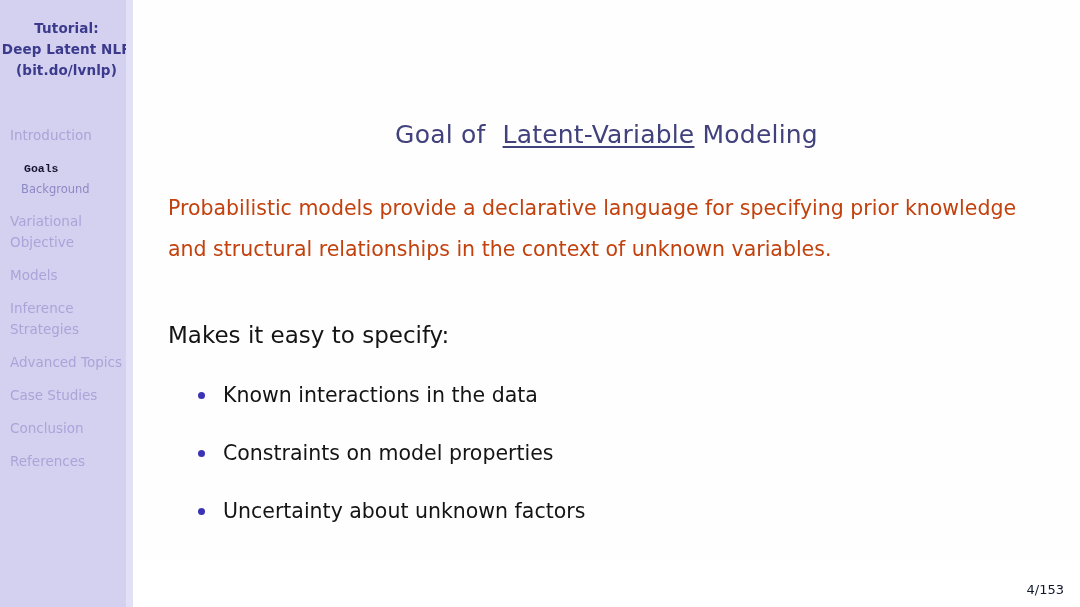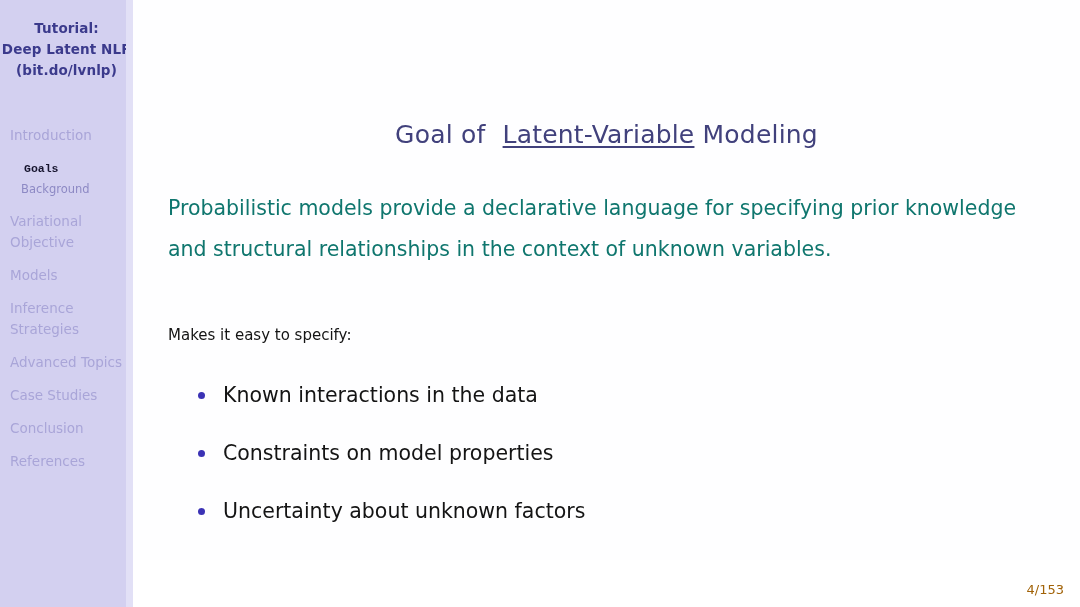--- a/index.html
+++ b/index.html
@@ -105,29 +105,29 @@
     margin-left: 9px;
   }
 
   .body-block {
     position: absolute;
     top: 188px;
     left: 35px;
     width: 890px;
   }
   .para {
-    color: #0f766e;
+    color: #c2410c;
     font-size: 20.5px;
     line-height: 41px;
     font-family: "DejaVu Sans", sans-serif;
   }
   .lead {
     margin-top: 50px;
     color: #141414;
-    font-size: 15px;
+    font-size: 23px;
     line-height: 30px;
     font-family: "DejaVu Sans", sans-serif;
   }
   .bullets {
     margin-top: 21px;
     padding: 0;
     list-style: none;
   }
   .bullets li {
     position: relative;
@@ -147,21 +147,21 @@
     height: 7px;
     border-radius: 50%;
     background: #3b32b5;
     display: block;
   }
 
   .page-num {
     position: absolute;
     right: 16px;
     bottom: 10px;
-    color: #a16207;
+    color: #0f172a;
     font-size: 13px;
     font-family: "DejaVu Sans", sans-serif;
   }
 </style>
 </head>
 <body>
 
 <div class="slide">
 
   <div class="sidebar">

